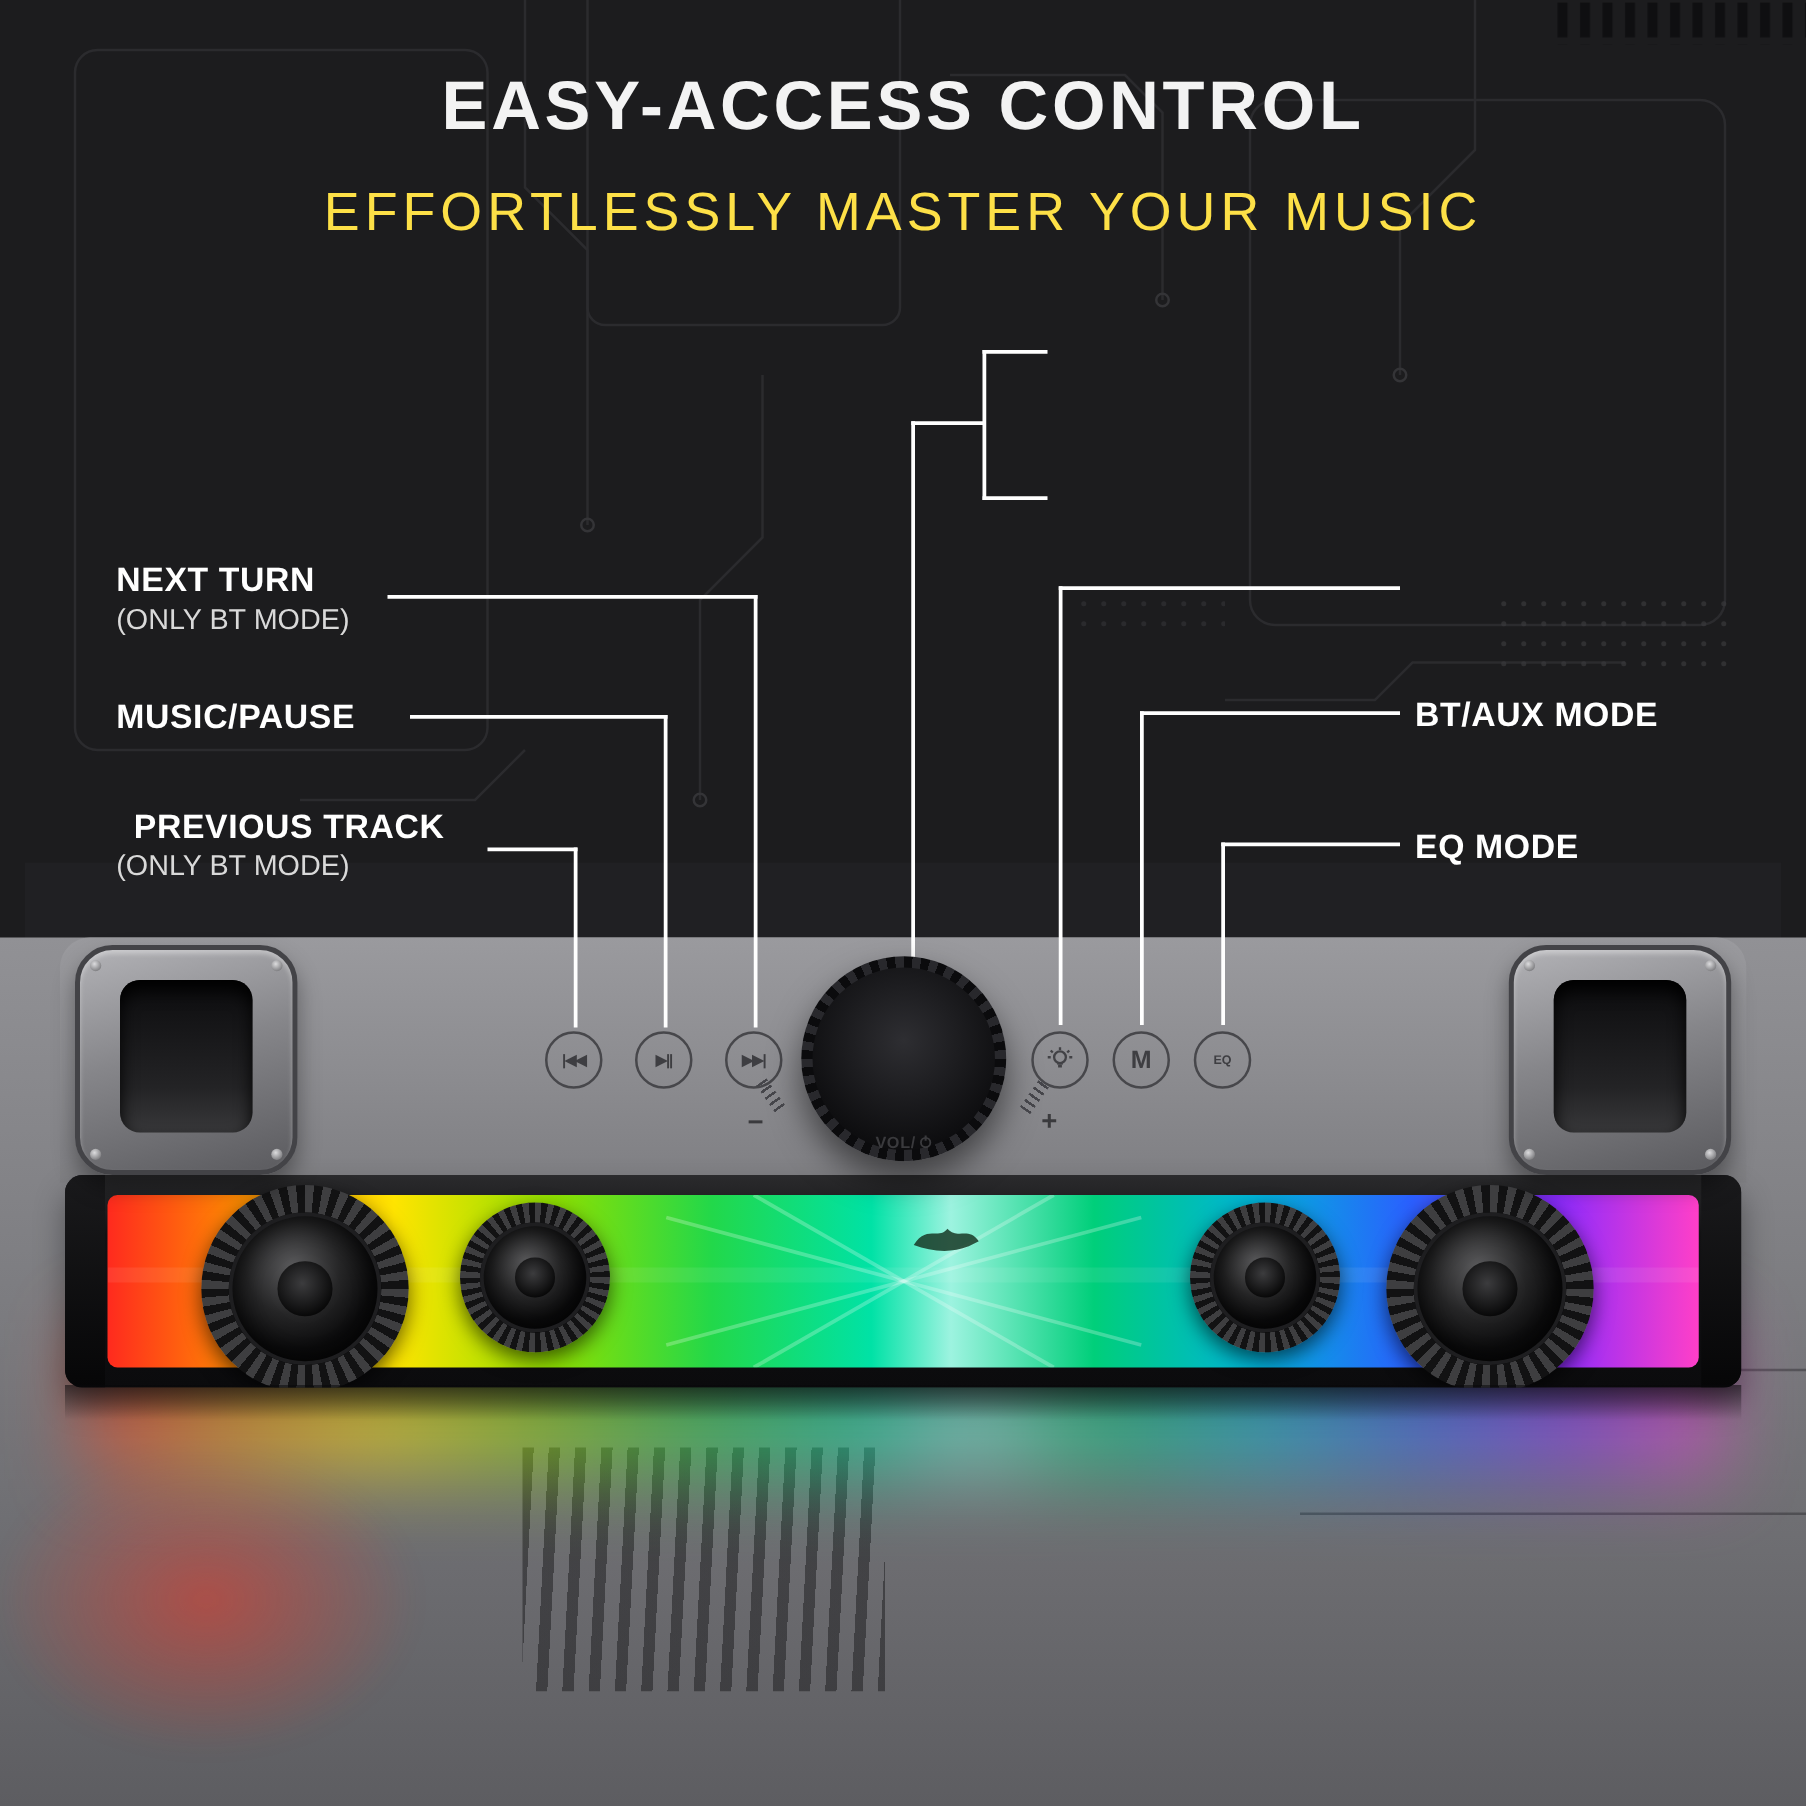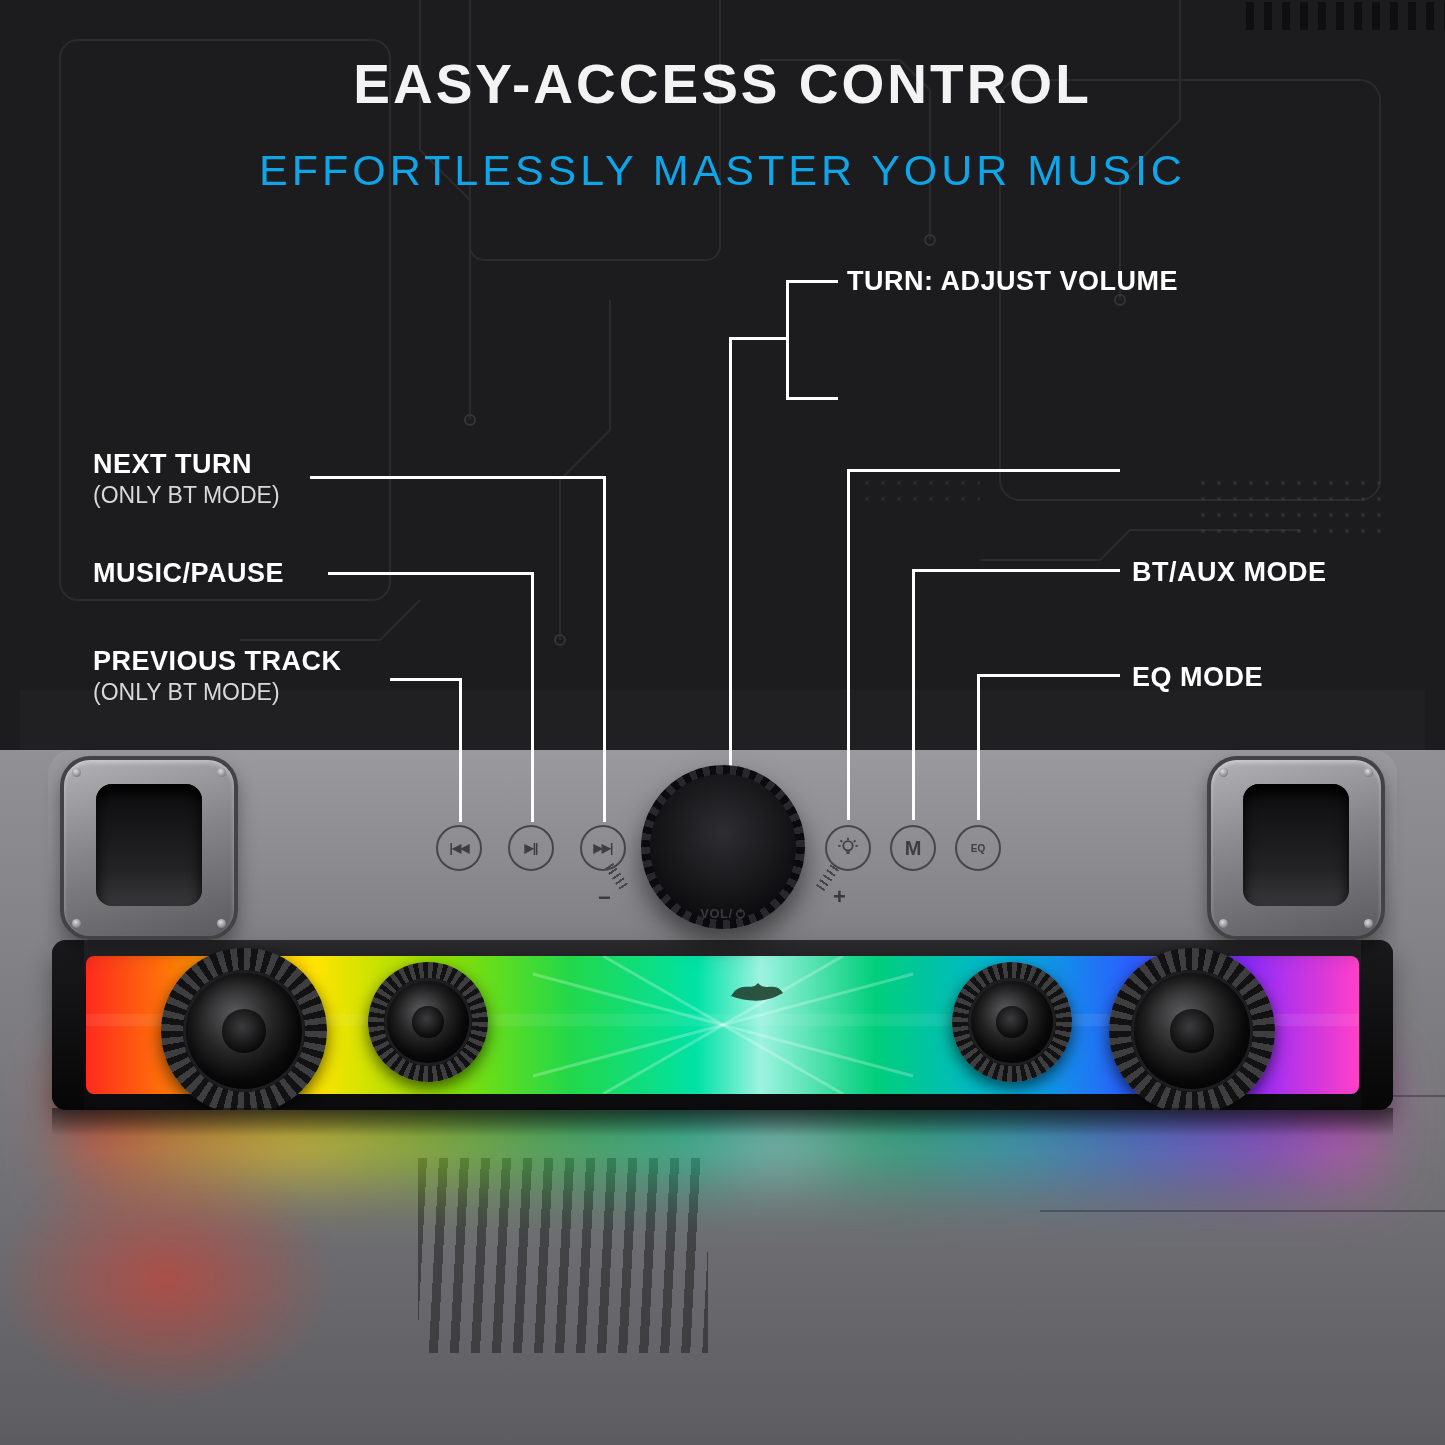--- a/index.html
+++ b/index.html
@@ -4,21 +4,21 @@
 <style>
   * { margin:0; padding:0; box-sizing:border-box; }
   html,body { background:#101012; }
   body { font-family:"Liberation Sans", sans-serif; }
   .stage { position:relative; width:1445px; height:1445px; overflow:hidden; background:#1c1c1e; }
 
   
   .title { position:absolute; top:52px; left:0; width:100%; text-align:center;
            font-size:55px; font-weight:bold; letter-spacing:3px; color:#f3f3f3; z-index:6; }
   .subtitle { position:absolute; top:146px; left:0; width:100%; text-align:center;
-           font-size:43px; font-weight:400; letter-spacing:4px; color:#0ea5e9; z-index:6; }
+           font-size:43px; font-weight:400; letter-spacing:4px; color:#fde047; z-index:6; }
   .lbl { position:absolute; font-size:27px; font-weight:bold; color:#ffffff;
          letter-spacing:.5px; line-height:1.14; z-index:6; }
   .note { position:absolute; font-size:23px; font-weight:400; color:#d9d9d9; z-index:6; }
 
   
   .hl { position:absolute; height:3px; background:#ffffff; z-index:5; }
   .vl { position:absolute; width:3px;  background:#ffffff; z-index:5; }
 
   
   .wall-svg { position:absolute; top:0; left:0; z-index:0; }
@@ -131,24 +131,23 @@
   <div class="panel-line" style="left:980px; top:1095px; width:465px;"></div>
   <div class="panel-line" style="left:1040px; top:1210px; width:405px;"></div>
   <div class="panel-line" style="left:80px; top:1060px; width:260px;"></div>
 
   <div class="title">EASY-ACCESS CONTROL</div>
   <div class="subtitle">EFFORTLESSLY MASTER YOUR MUSIC</div>
 
   <div class="lbl" style="left:93px; top:449px;">NEXT TURN</div>
   <div class="note" style="left:93px; top:482px;">(ONLY BT MODE)</div>
   <div class="lbl" style="left:93px; top:558px;">MUSIC/PAUSE</div>
-  <div class="lbl" style="left:93px; top:646px;">PREVIOUS TRACK</div>
+  <div class="lbl" style="left:107px; top:646px;">PREVIOUS TRACK</div>
   <div class="note" style="left:93px; top:679px;">(ONLY BT MODE)</div>
 
-  <div class="lbl" style="left:847px; top:266px;">TURN: ADJUST VOLUME</div>
   <div class="lbl" style="left:1132px; top:557px;">BT/AUX MODE</div>
   <div class="lbl" style="left:1132px; top:662px;">EQ MODE</div>
 
   <div class="hl" style="left:786px; top:280px; width:52px;"></div>
   <div class="hl" style="left:786px; top:397px; width:52px;"></div>
   <div class="vl" style="left:786px; top:280px; height:120px;"></div>
   <div class="hl" style="left:729px; top:337px; width:59px;"></div>
   <div class="vl" style="left:729px; top:337px; height:431px;"></div>
 
   <div class="hl" style="left:310px; top:476px; width:296px;"></div>

